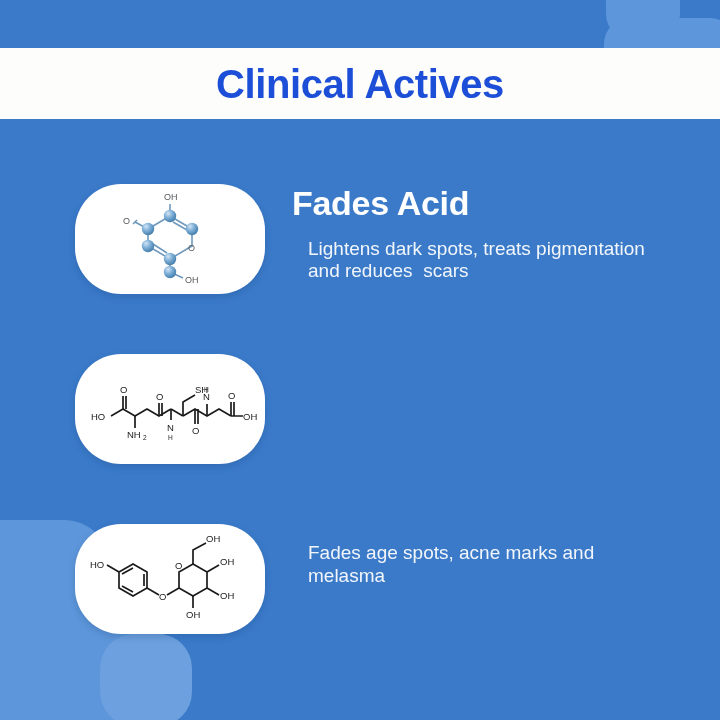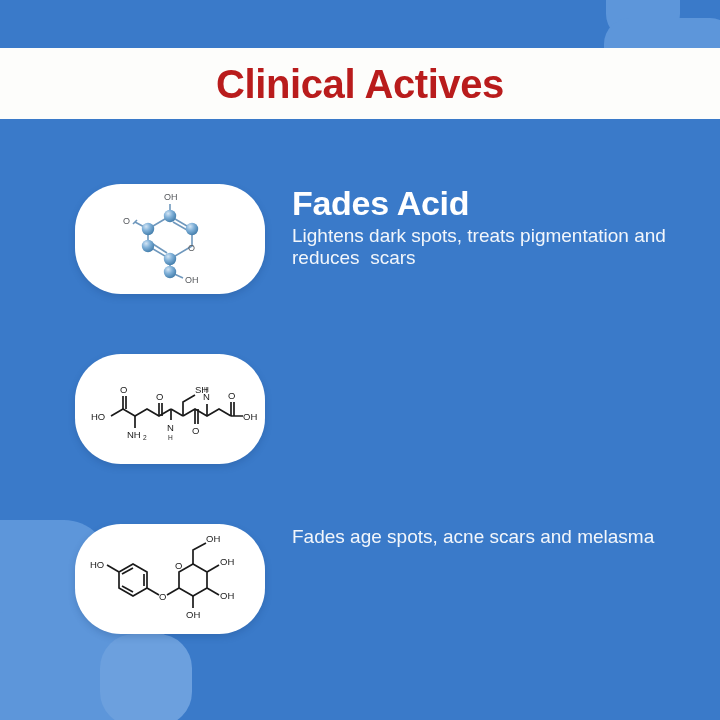--- a/index.html
+++ b/index.html
@@ -70,21 +70,21 @@
     left: 0;
     top: 48px;
     width: 720px;
     height: 71px;
     background: #fdfdfb;
     display: flex;
     align-items: center;
     justify-content: center;
   }
   .title-text {
-    color: #b91c1c;
+    color: #1d4ed8;
     font-size: 40px;
     font-weight: bold;
     letter-spacing: -0.4px;
     line-height: 1;
     white-space: nowrap;
   }
 
   
   .rows {
     position: absolute;
@@ -133,21 +133,21 @@
     line-height: 1.05;
     letter-spacing: -0.3px;
     margin: 0 0 3px 0;
     white-space: nowrap;
   }
   .ing-desc {
     color: #f2f6fb;
     font-size: 19px;
     font-weight: normal;
     line-height: 1.2;
-    margin: 0;
+    margin: 16px;
     max-width: 392px;
     white-space: pre-wrap;
   }
 
   
   .mol-line {
     stroke: #1b1b1b;
     stroke-width: 1.7;
     fill: none;
   }
@@ -303,18 +303,18 @@
           <text class="mol-label" x="15" y="44">HO</text>
           <text class="mol-label" x="84" y="76">O</text>
           <text class="mol-label" x="100" y="45">O</text>
           <text class="mol-label" x="131" y="18">OH</text>
           <text class="mol-label" x="145" y="41">OH</text>
           <text class="mol-label" x="145" y="75">OH</text>
           <text class="mol-label" x="111" y="94">OH</text>
         </svg>
       </div>
       <div class="row-text">
-        <div class="ing-desc">Fades age spots, acne scars and melasma</div>
+        <div class="ing-desc">Fades age spots, acne marks and melasma</div>
       </div>
     </div>
 
   </div>
 </div>
 
 </body></html>

